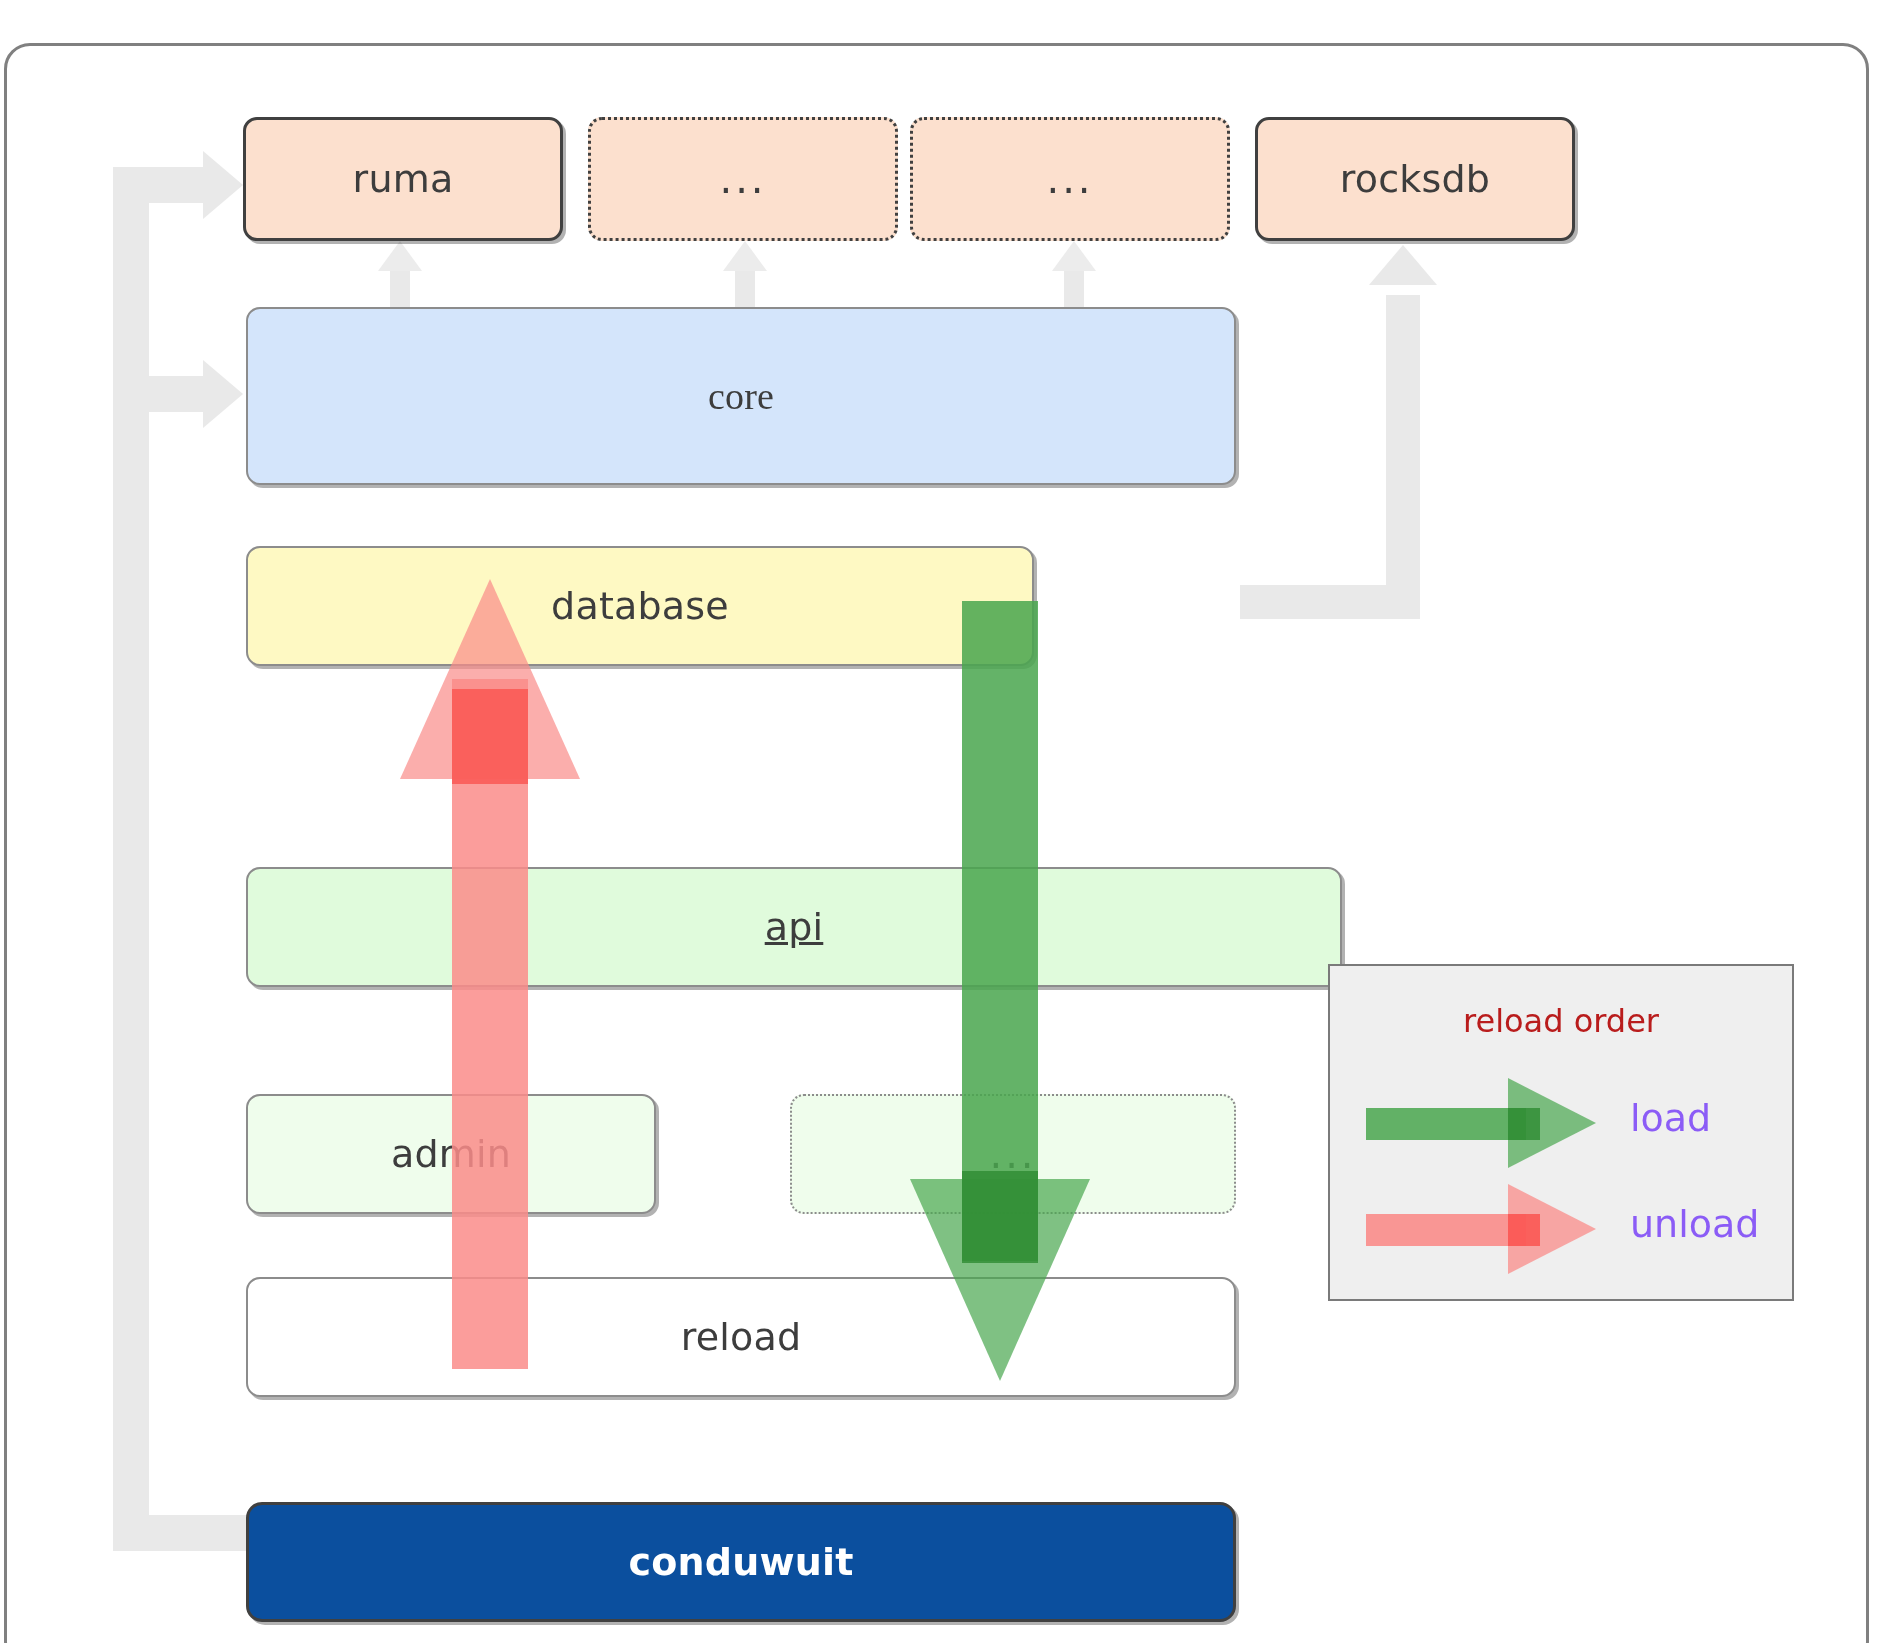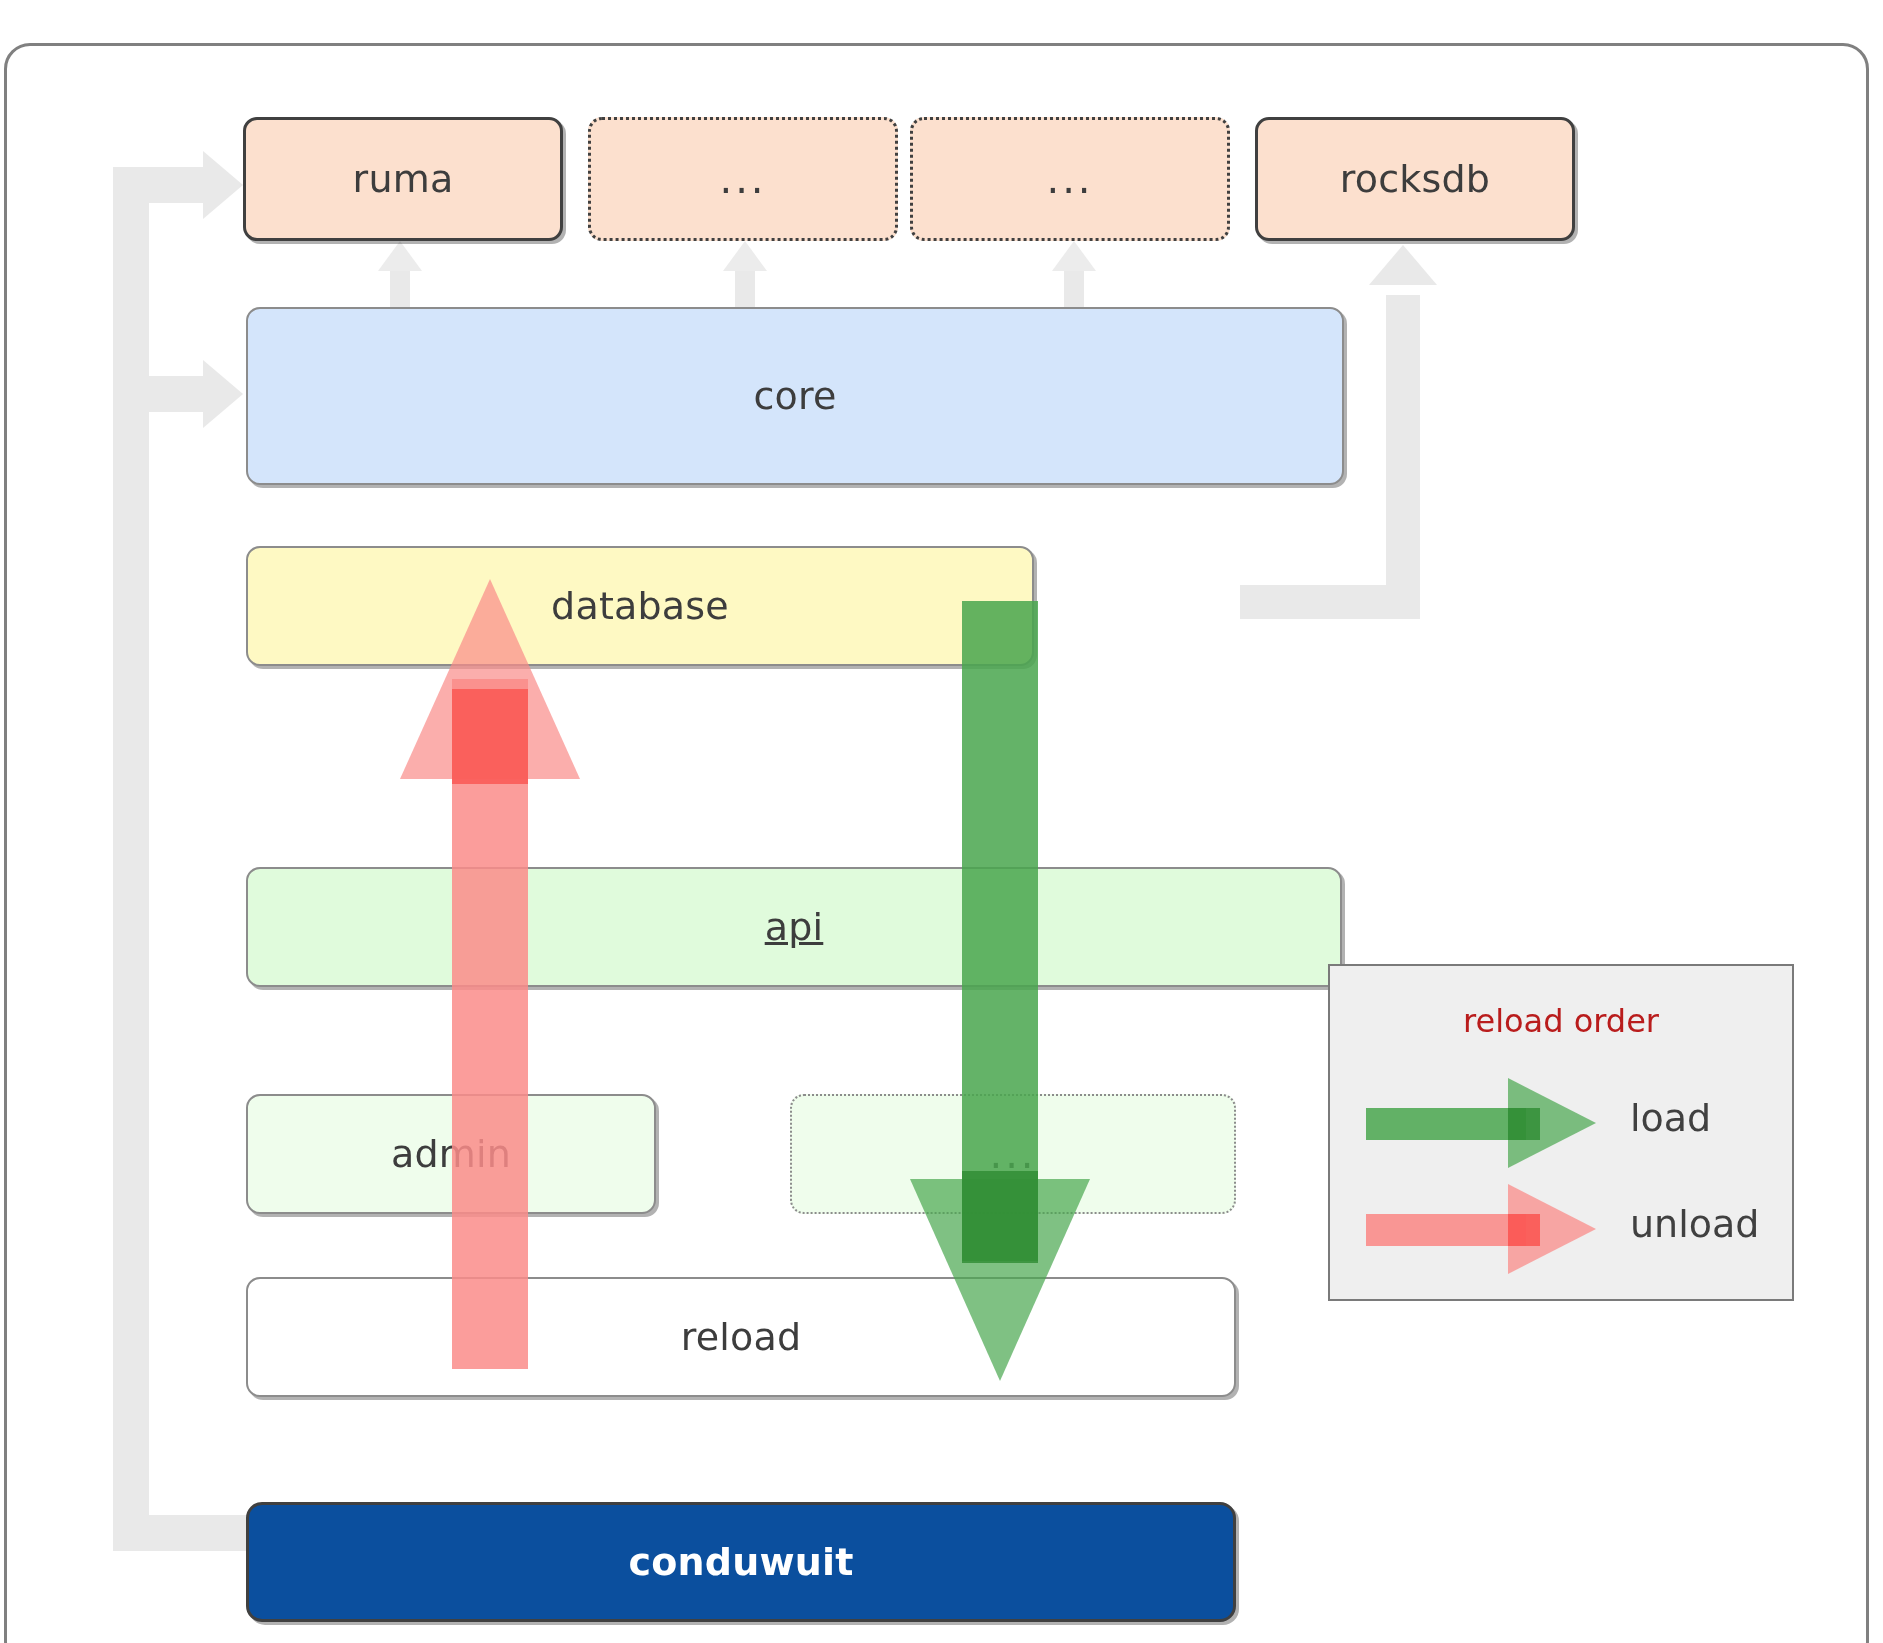--- a/index.html
+++ b/index.html
@@ -96,21 +96,21 @@
   .legend-title {
     position: absolute;
     width: 100%;
     text-align: center;
     font-size: 32px;
     color: #b91c1c;
   }
   .legend-label {
     position: absolute;
     font-size: 38px;
-    color: #404040;
+    color: #8b5cf6;
   }
 </style>
 </head>
 <body>
 
 <div id="canvas">
   <div id="frame"></div>
 
   <div class="gconn" style="left:113px; top:128px; width:36px; height:1384px;"></div>
 
@@ -144,21 +144,21 @@
   </div>
 
   <div class="node dotted-dark" style="left:910px; top:78px; width:320px; height:124px; background:#fce0ce;">
     <span class="ellipsis">...</span>
   </div>
 
   <div class="node dark-border shadowed" style="left:1255px; top:78px; width:320px; height:124px; background:#fce0ce;">
     <span>rocksdb</span>
   </div>
 
-  <div class="node gray-border shadowed" style="left:246px; top:268px; width:1098px; height:178px; background:#d4e5fb;">
+  <div class="node gray-border shadowed" style="left:246px; top:268px; width:990px; height:178px; background:#d4e5fb;font-family:Liberation Serif, serif;">
     <span>core</span>
   </div>
 
   <div class="node gray-border shadowed" style="left:246px; top:507px; width:788px; height:120px; background:#fef9c3;">
     <span>database</span>
   </div>
 
 
   <div class="node gray-border shadowed" style="left:246px; top:828px; width:1096px; height:120px; background:#e0fbdc;text-decoration:underline;">
     <span>api</span>

